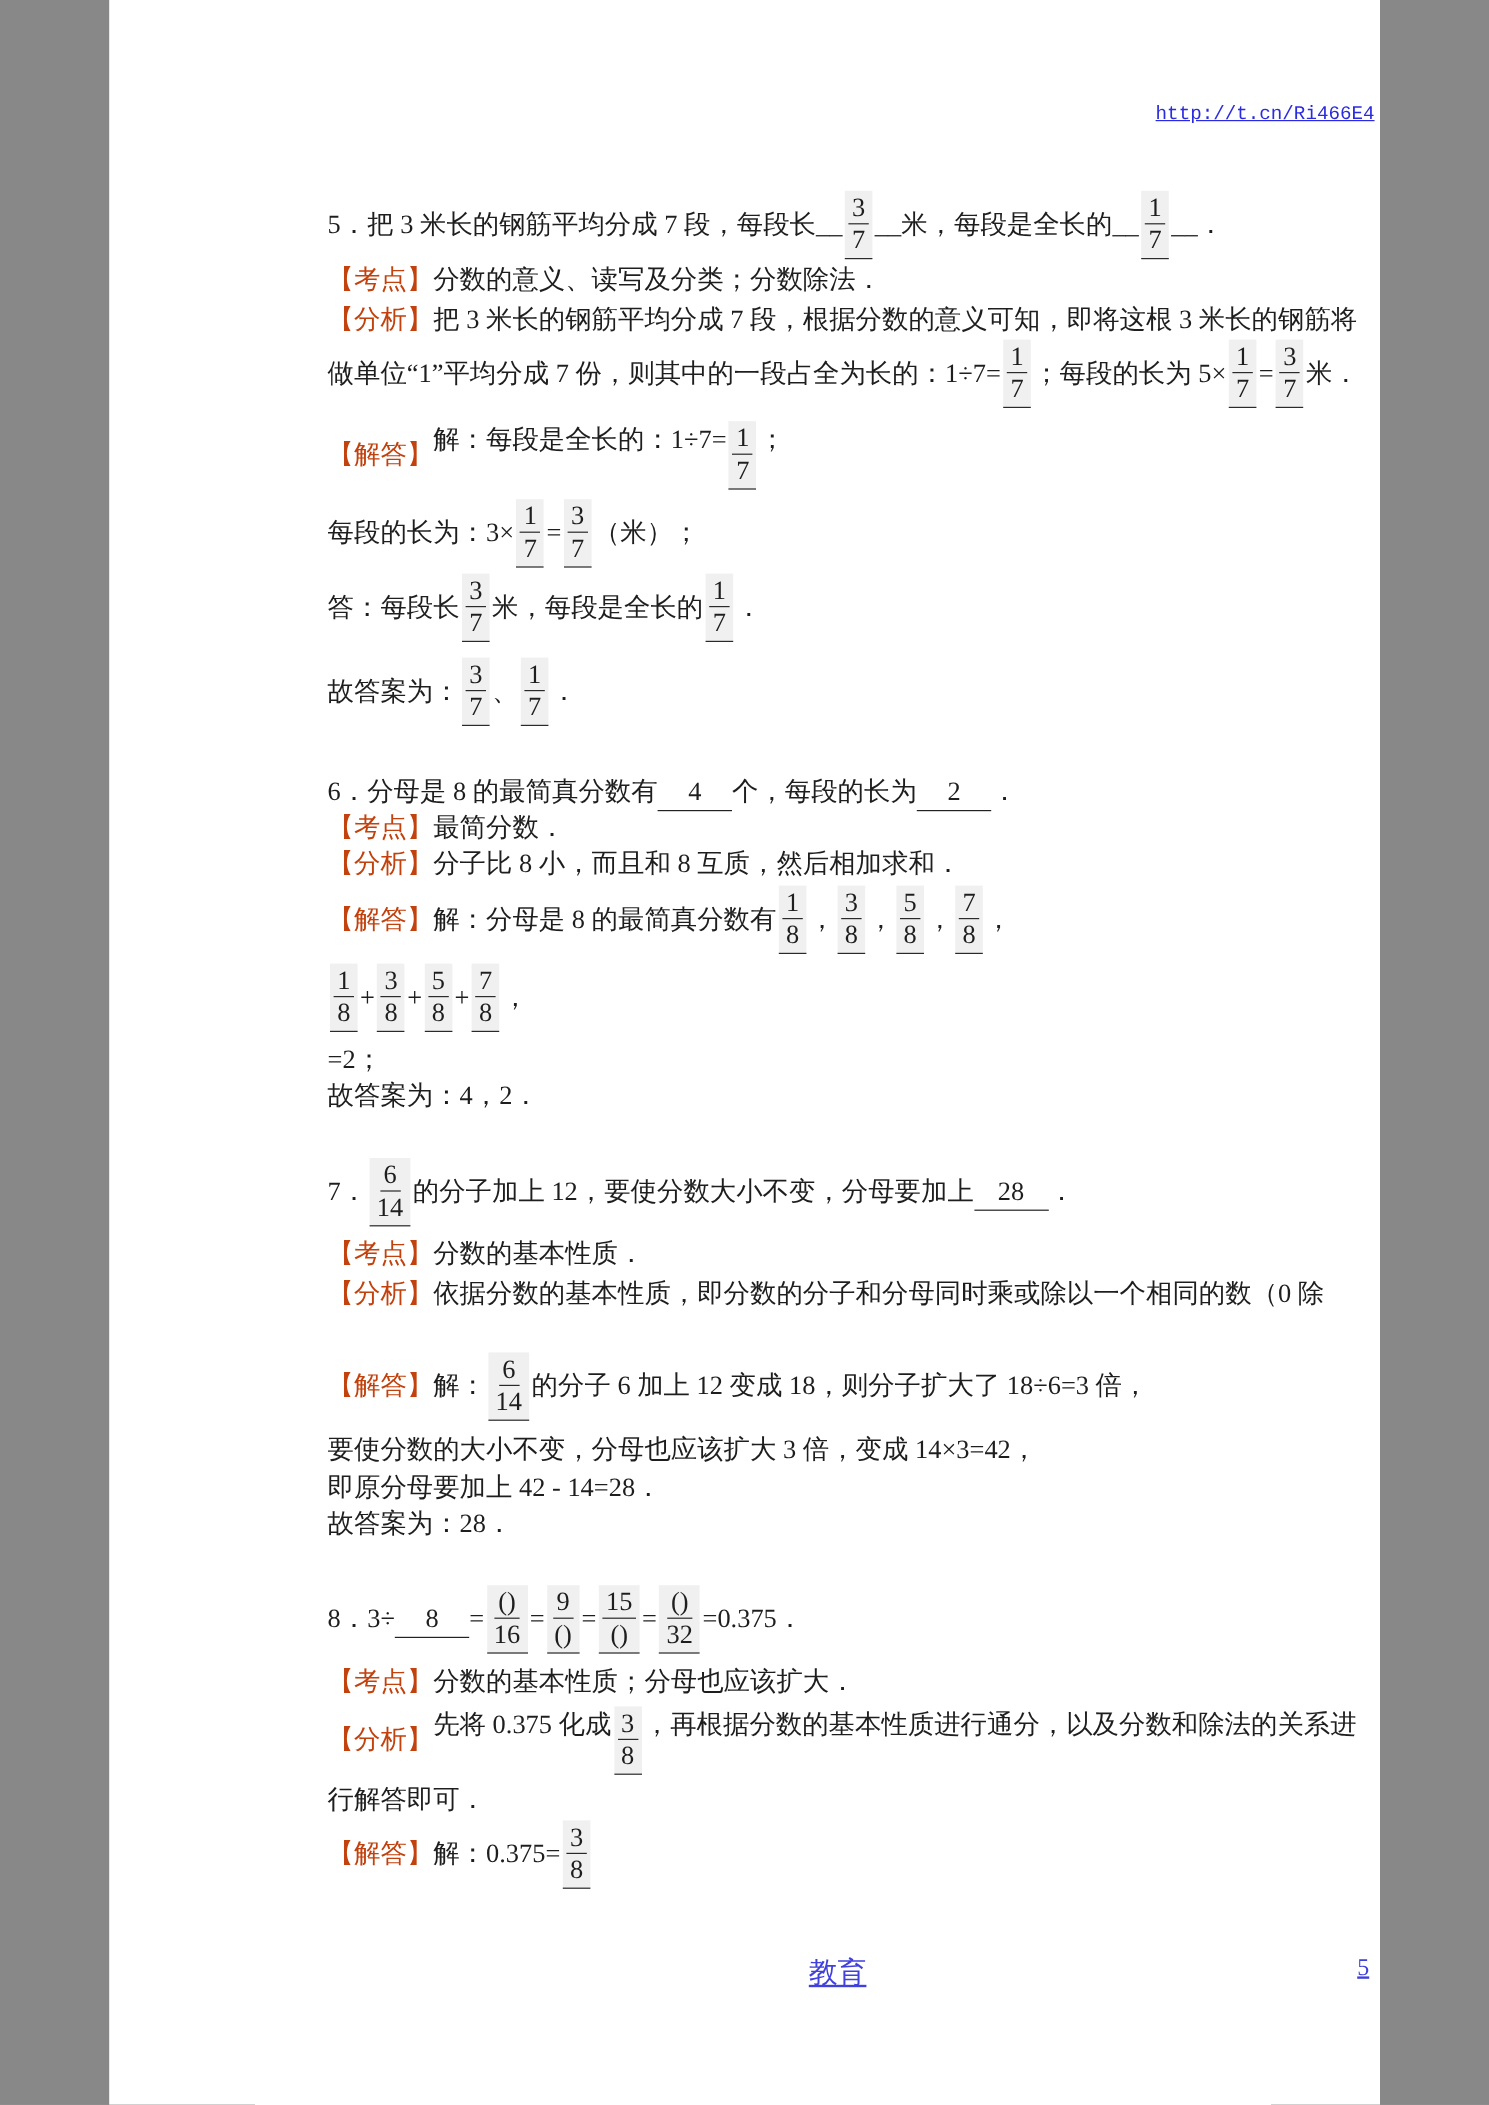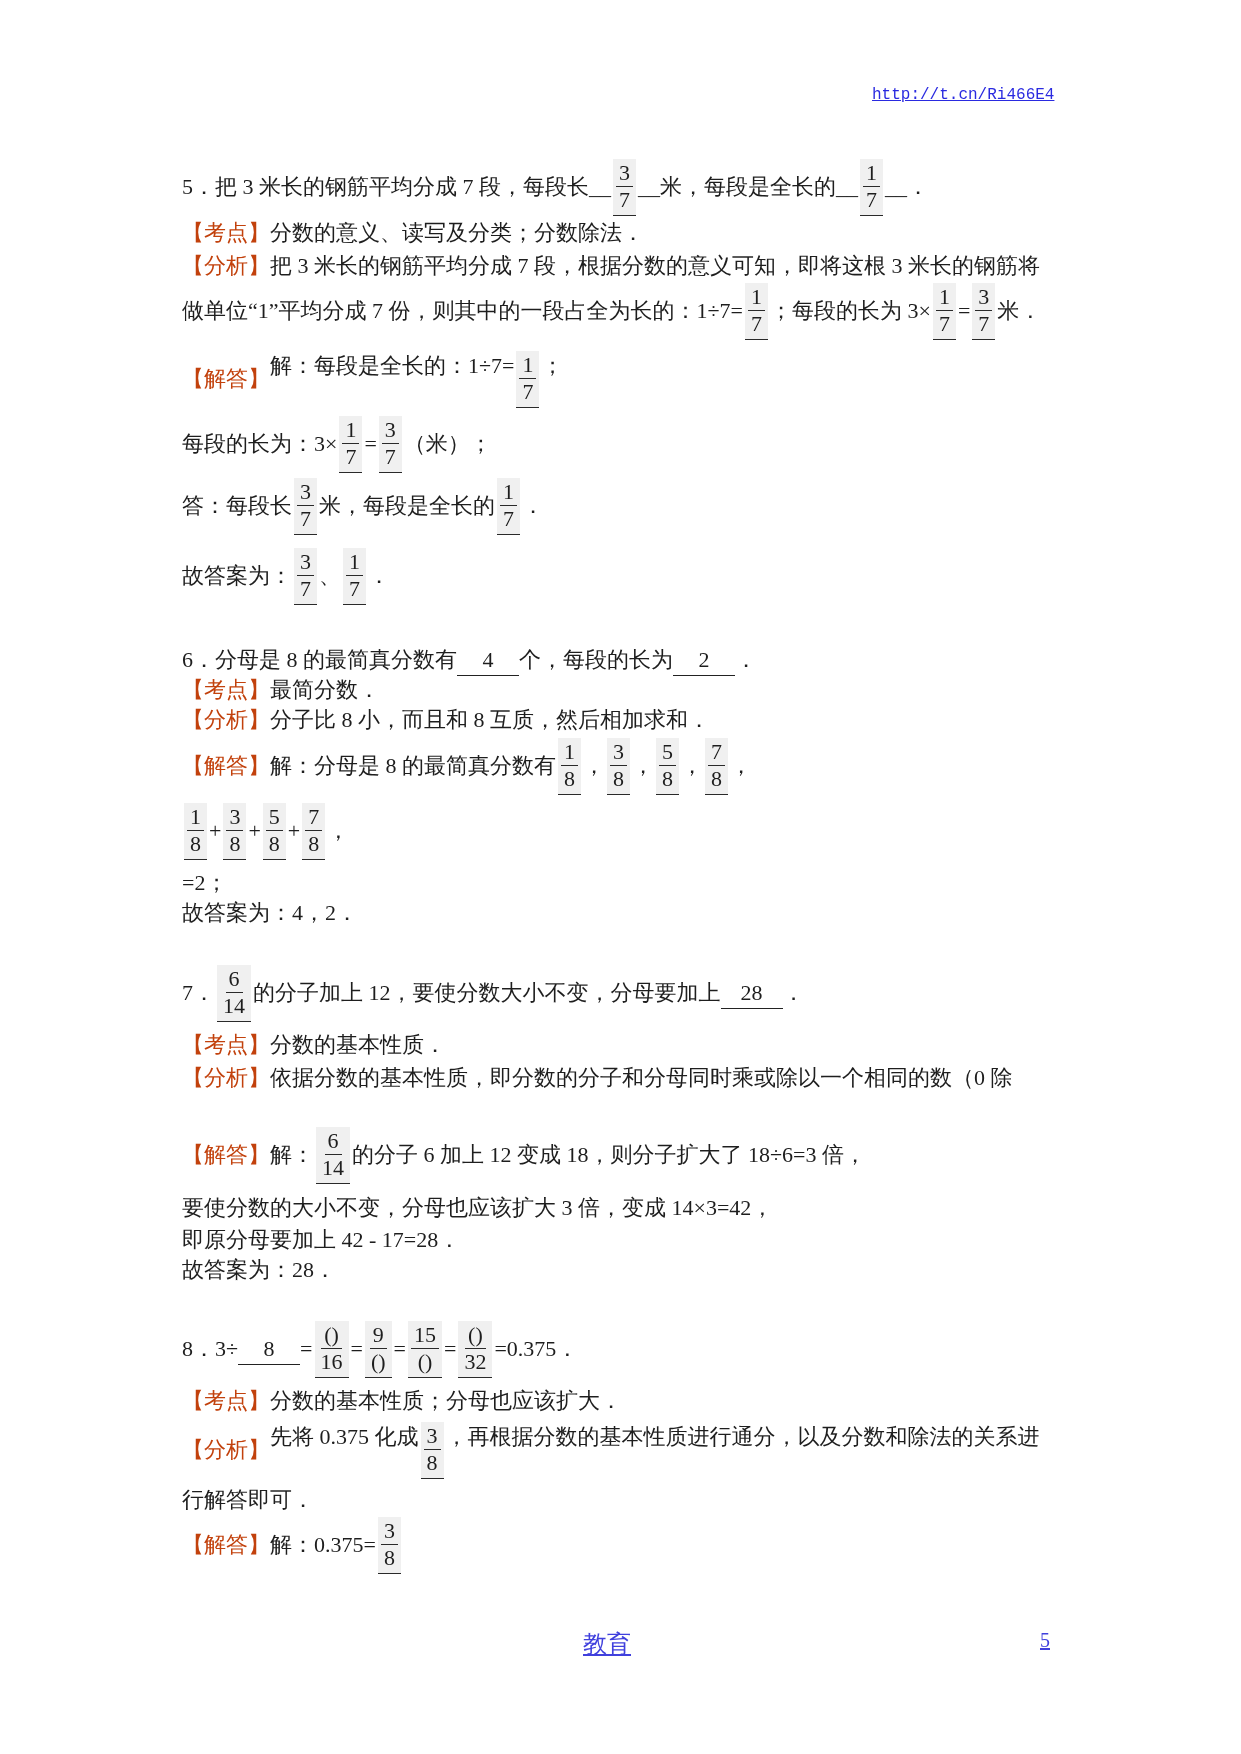--- a/index.html
+++ b/index.html
@@ -1,18 +1,18 @@
 <!DOCTYPE html>
 <html><head>
 <meta charset="utf-8">
 <style>
   html,body{margin:0;padding:0;background:#888;}
   .page{
     position:relative;
-    width:1241px;height:1754px;
+    width:1059px;height:1754px;
     margin:0 auto;
     background:#ffffff;
     font-family:"Liberation Serif","DejaVu Serif",serif;
     color:#1e1e1e;
     overflow:hidden;
   }
   .line{
     position:absolute;
     left:182px;
     display:flex;
@@ -68,21 +68,21 @@
 
   <a class="header-link">http://t.cn/Ri466E4</a>
 
   <div class="line frl" style="top:156px"><span>5．把 3 米长的钢筋平均分成 7 段，每段长__</span><span class="fr"><span class="fn">3</span><span class="fd">7</span></span><span>__米，每段是全长的__</span><span class="fr"><span class="fn">1</span><span class="fd">7</span></span><span>__．</span></div>
   <div class="line" style="top:218px">
     <span class="tag">【考点】</span><span>分数的意义、读写及分类；分数除法．</span>
   </div>
   <div class="line" style="top:251px">
     <span class="tag">【分析】</span><span>把 3 米长的钢筋平均分成 7 段，根据分数的意义可知，即将这根 3 米长的钢筋将</span>
   </div>
-  <div class="line frl" style="top:280px"><span>做单位“1”平均分成 7 份，则其中的一段占全为长的：1÷7=</span><span class="fr"><span class="fn">1</span><span class="fd">7</span></span><span>；每段的长为 3×</span><span class="fr"><span class="fn">1</span><span class="fd">7</span></span><span>=</span><span class="fr"><span class="fn">3</span><span class="fd">7</span></span><span>米．</span></div>
+  <div class="line frl" style="top:280px"><span>做单位“1”平均分成 7 份，则其中的一段占全为长的：1÷7=</span><span class="fr"><span class="fn">1</span><span class="fd">7</span></span><span>；每段的长为 5×</span><span class="fr"><span class="fn">1</span><span class="fd">7</span></span><span>=</span><span class="fr"><span class="fn">3</span><span class="fd">7</span></span><span>米．</span></div>
   <div class="line frl" style="top:348px">
     <span class="tag">【解答】</span><span style="display:inline-flex;"><span>解：每段是全长的：1÷7=</span><span class="fr"><span class="fn">1</span><span class="fd">7</span></span><span>；</span></span>
   </div>
   <div class="line frl" style="top:413px"><span>每段的长为：3×</span><span class="fr"><span class="fn">1</span><span class="fd">7</span></span><span>=</span><span class="fr"><span class="fn">3</span><span class="fd">7</span></span><span>（米）；</span></div>
   <div class="line frl" style="top:475px"><span>答：每段长</span><span class="fr"><span class="fn">3</span><span class="fd">7</span></span><span>米，每段是全长的</span><span class="fr"><span class="fn">1</span><span class="fd">7</span></span><span>．</span></div>
   <div class="line frl" style="top:545px"><span>故答案为：</span><span class="fr"><span class="fn">3</span><span class="fd">7</span></span><span>、</span><span class="fr"><span class="fn">1</span><span class="fd">7</span></span><span>．</span></div>
 
   <div class="line" style="top:645px"><span>6．分母是 8 的最简真分数有</span><span class="blank">4</span><span>个，每段的长为</span><span class="blank">2</span><span>．</span></div>
   <div class="line" style="top:675px">
     <span class="tag">【考点】</span><span>最简分数．</span>
@@ -101,21 +101,21 @@
   <div class="line" style="top:1030px">
     <span class="tag">【考点】</span><span>分数的基本性质．</span>
   </div>
   <div class="line" style="top:1063px">
     <span class="tag">【分析】</span><span>依据分数的基本性质，即分数的分子和分母同时乘或除以一个相同的数（0 除</span>
   </div>
   <div class="line frl" style="top:1124px">
     <span class="tag">【解答】</span><span style="display:inline-flex;align-items:center"><span>解：</span><span class="fr"><span class="fn">6</span><span class="fd">14</span></span><span>的分子 6 加上 12 变成 18，则分子扩大了 18÷6=3 倍，</span></span>
   </div>
   <div class="line" style="top:1193px">要使分数的大小不变，分母也应该扩大 3 倍，变成 14×3=42，</div>
-  <div class="line" style="top:1225px">即原分母要加上 42 - 17=28．</div>
+  <div class="line" style="top:1225px">即原分母要加上 42 - 14=28．</div>
   <div class="line" style="top:1255px">故答案为：28．</div>
 
   <div class="line frl" style="top:1318px"><span>8．3÷</span><span class="blank">8</span><span>=</span><span class="fr"><span class="fn">()</span><span class="fd">16</span></span><span>=</span><span class="fr"><span class="fn">9</span><span class="fd">()</span></span><span>=</span><span class="fr"><span class="fn">15</span><span class="fd">()</span></span><span>=</span><span class="fr"><span class="fn">()</span><span class="fd">32</span></span><span>=0.375．</span></div>
   <div class="line" style="top:1386px">
     <span class="tag">【考点】</span><span>分数的基本性质；分母也应该扩大．</span>
   </div>
   <div class="line frl" style="top:1419px">
     <span class="tag">【分析】</span><span style="display:inline-flex;align-items:flex-start"><span>先将 0.375 化成</span><span class="fr"><span class="fn">3</span><span class="fd">8</span></span><span>，再根据分数的基本性质进行通分，以及分数和除法的关系进</span></span>
   </div>
   <div class="line" style="top:1485px">行解答即可．</div>

